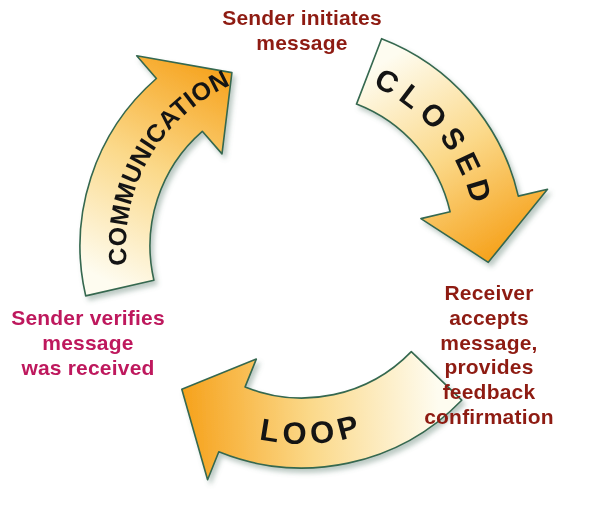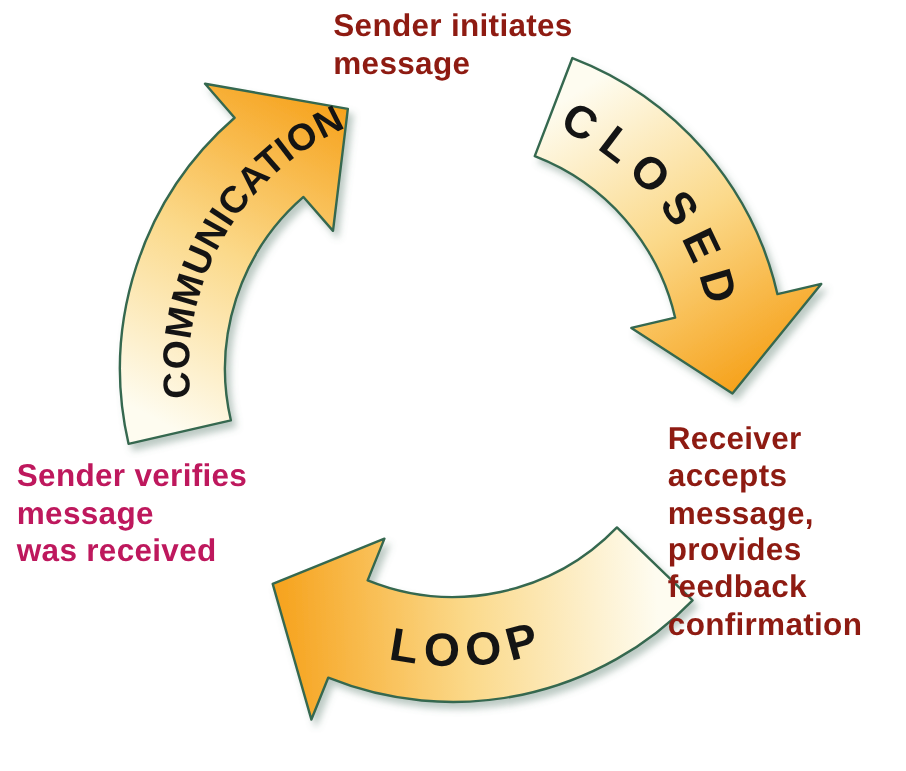--- a/index.html
+++ b/index.html
@@ -7,29 +7,29 @@
     position:relative;
     width:604px;height:514px;
     background:#ffffff;
     overflow:hidden;
     font-family:"Liberation Sans", sans-serif;
   }
   .stage svg{position:absolute;left:0;top:0;}
   .node-label{
     position:absolute;
     transform:translateX(-50%);
-    text-align:left;
+    text-align:center;
     font-weight:700;
     font-size:21px;
     line-height:1.18;
     white-space:pre-line;
     letter-spacing:0.2px;
   }
   .label-top{left:302px;top:6px;}
-  .label-right{left:510px;top:281px;}
+  .label-right{left:489px;top:281px;}
   .label-left{left:88px;top:306px;}
   .arc-word{
     font-family:"Liberation Sans", sans-serif;
     font-weight:700;
   }
   .word-communication{font-size:25px;letter-spacing:0.5px;}
   .word-closed{font-size:30px;letter-spacing:7px;}
   .word-loop{font-size:31px;letter-spacing:5px;}
 </style>
 </head>

